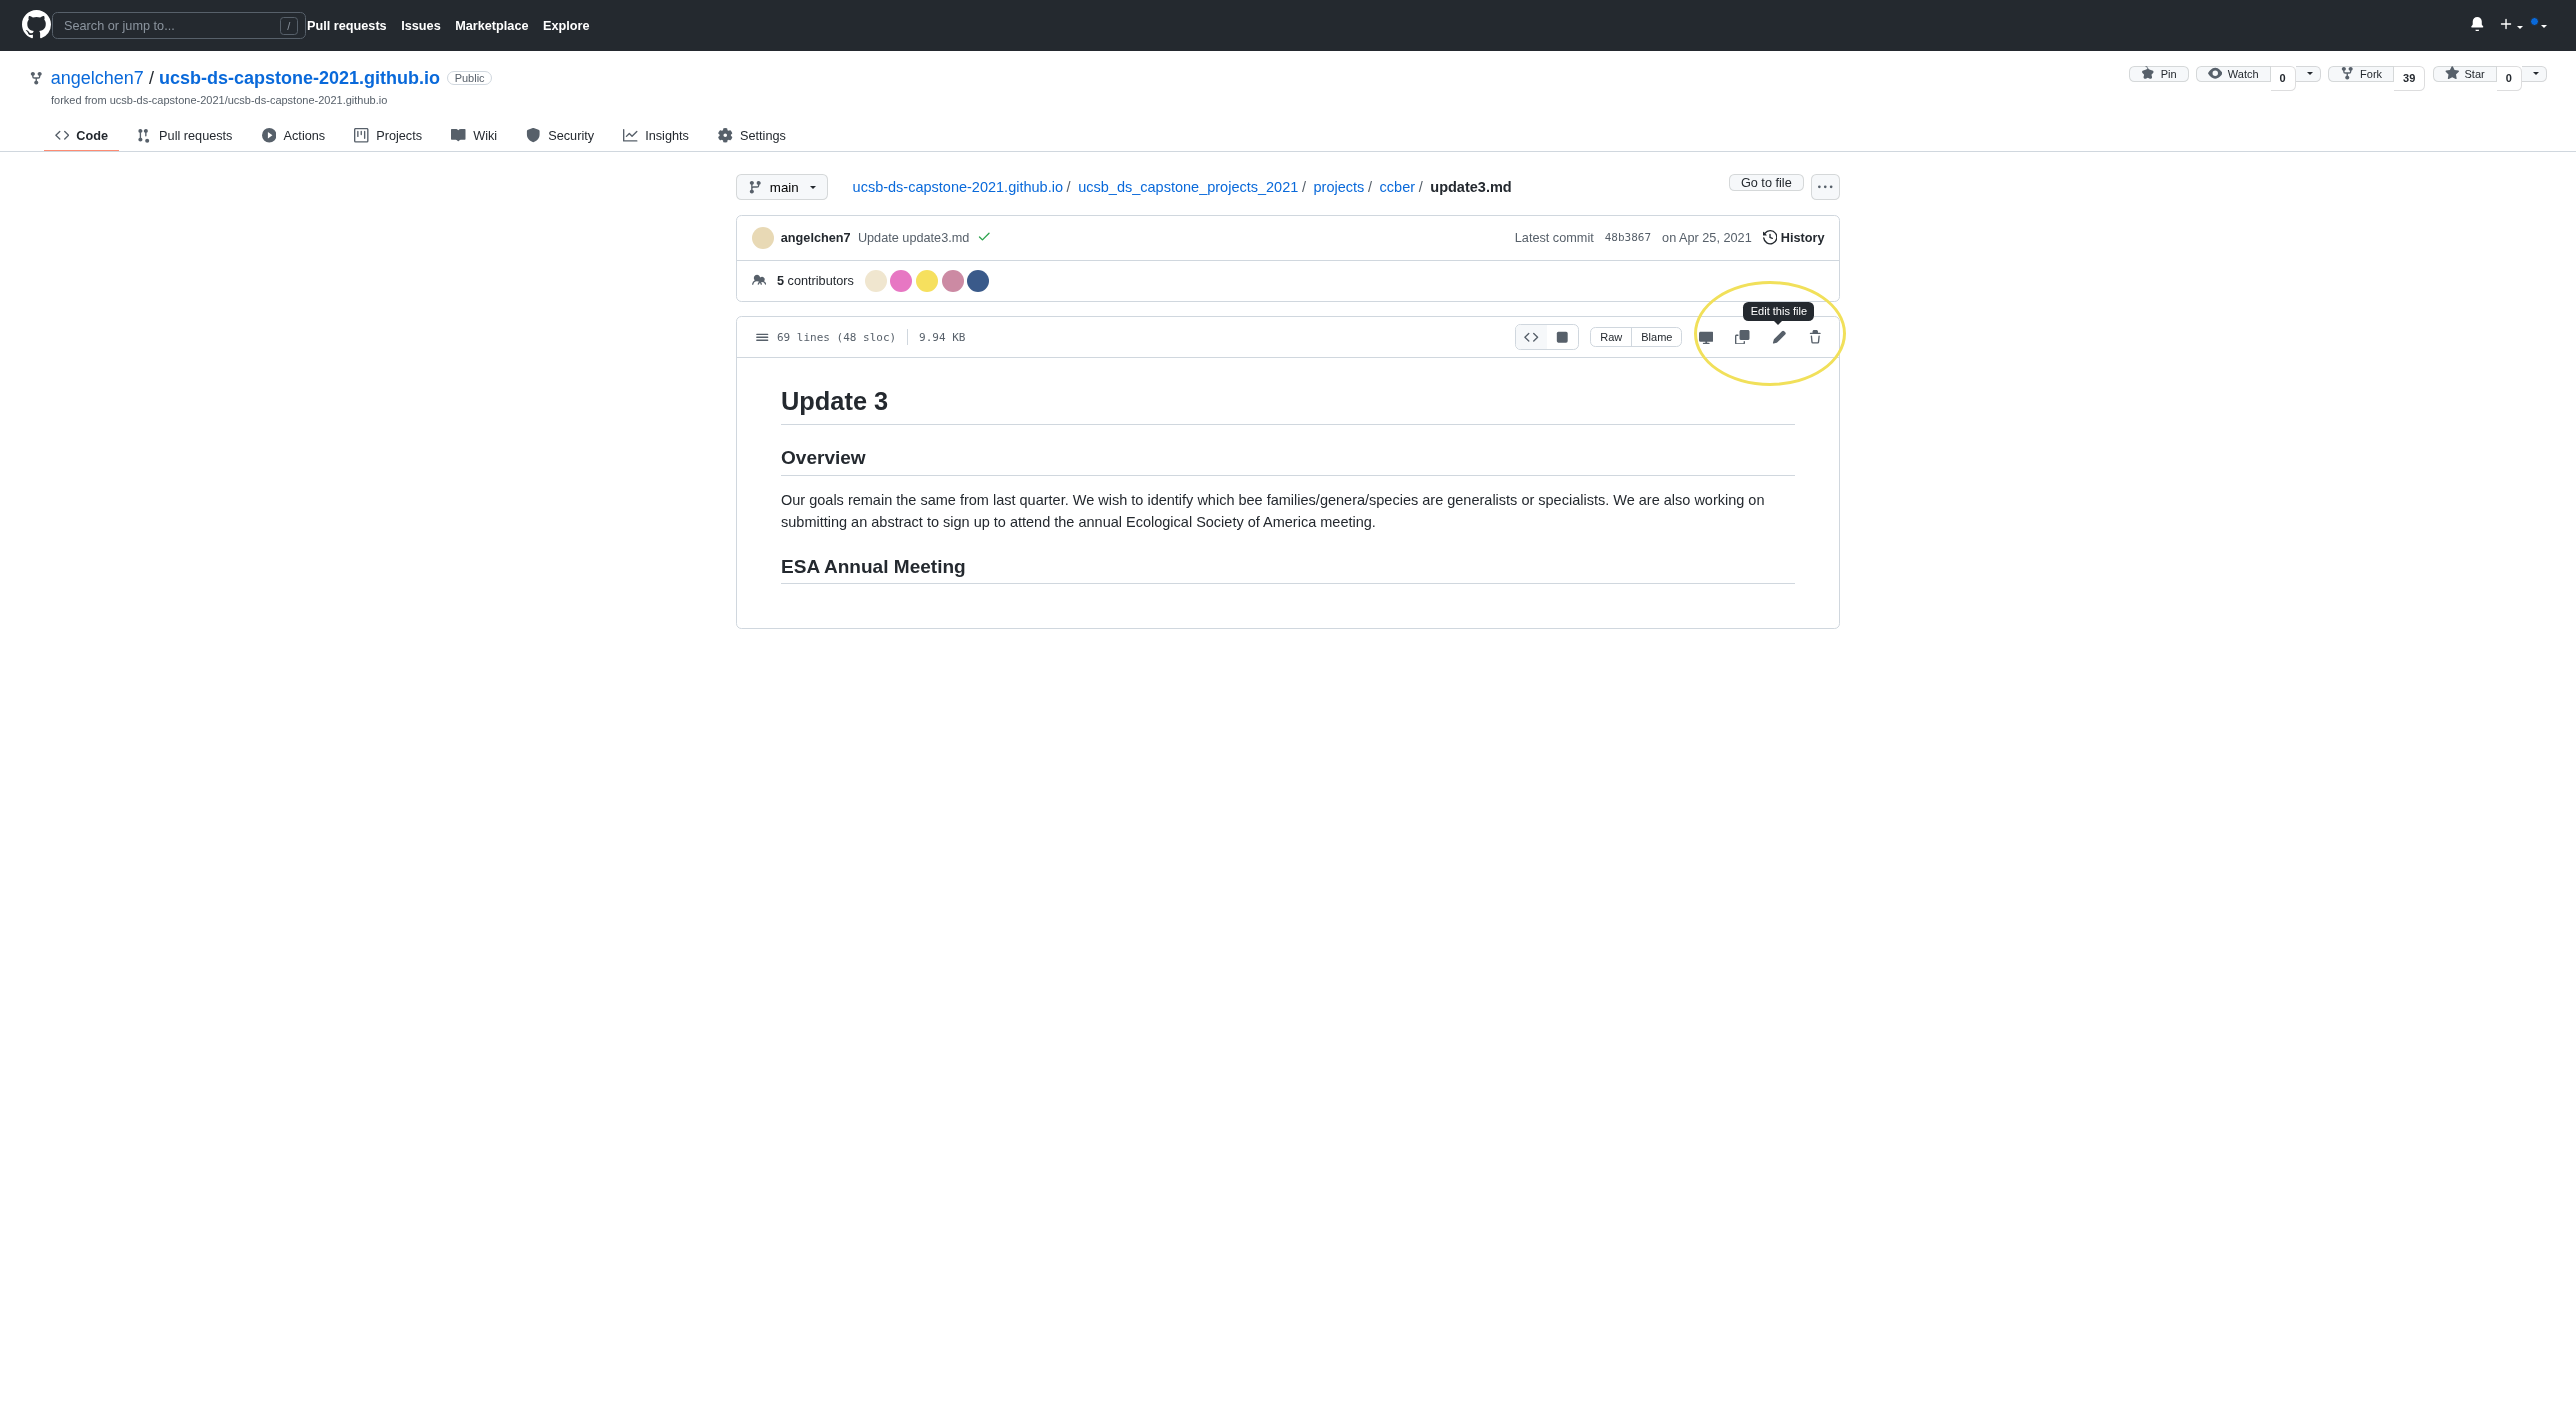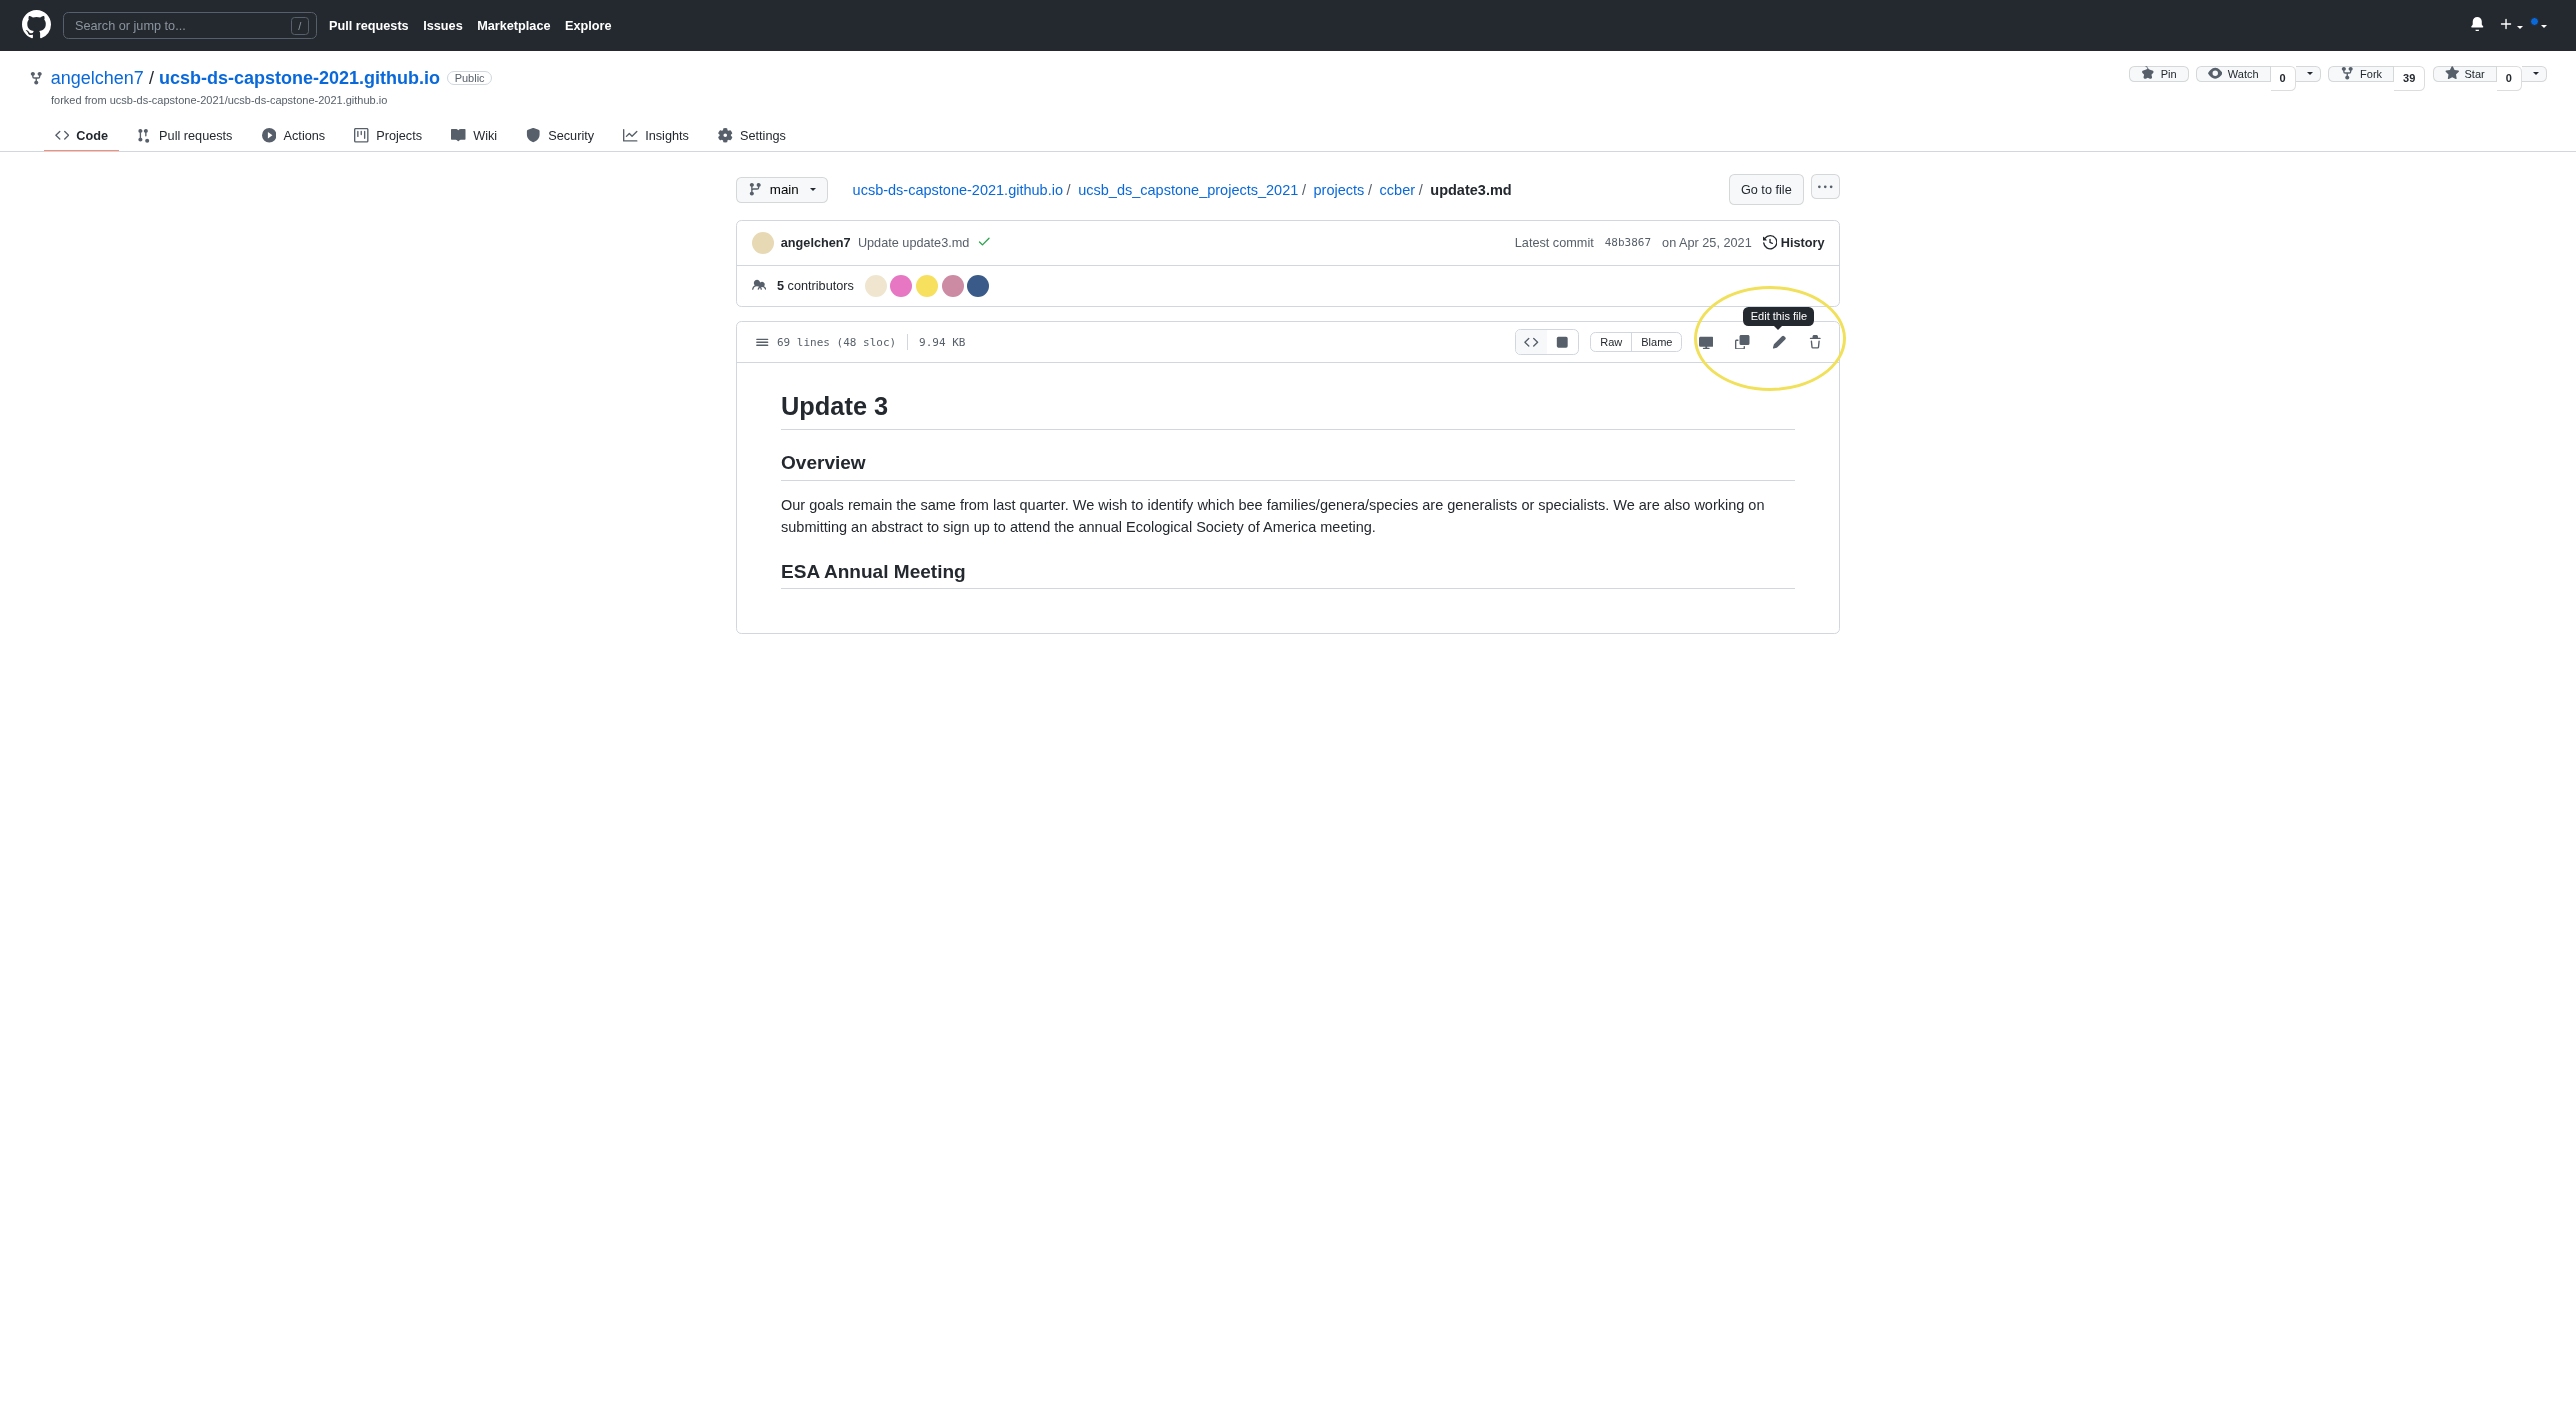--- a/index.html
+++ b/index.html
@@ -1,20 +1,20 @@
 <!DOCTYPE html>
 <html style="font-size:14.5px"><head>
 <meta charset="utf-8">
 <style>
 * { margin: 0; padding: 0; box-sizing: border-box; }
 body { font-family: -apple-system, BlinkMacSystemFont, "Segoe UI", Helvetica, Arial, sans-serif; color: #24292f; font-size: 12.7px; }
 a { text-decoration: none; color: #0969da; }
 
 
-.gh-header { background: #24292f; height: 51px; display: flex; align-items: center; padding: 0 29px 0 22px; color: #fff; gap: 12px; }
+.gh-header { background: #24292f; height: 51px; display: flex; align-items: center; padding: 0 29px 0 22px; color: #fff; gap: 1px; }
 .gh-logo svg { fill: #fff; }
 .search-box { background: #24292f; border: 0.9px solid #57606a; border-radius: 5.4px; height: 27px; display: flex; align-items: center; padding: 0 7.3px 0 11px; width: 254px; color: #8b949e; justify-content: space-between; }
 .slash { border: 0.9px solid #57606a; border-radius: 3.6px; width: 18px; height: 18px; display:flex; align-items:center; justify-content:center; font-size:11px; color:#8b949e; }
 .nav-top { display: flex; gap: 14.5px; }
 .nav-top a { color: #fff; font-weight: 600; }
 .hdr-right { margin-left: auto; display:flex; align-items:center; gap:14.5px; }
 .hdr-right svg { fill: #fff; }
 .avatar { width:18px; height:18px; border-radius:50%; background:#fff; position:relative; }
 .avatar::after { content:''; width:7.3px; height:7.3px; background:#0969da; border-radius:50%; position:absolute; top:-1.8px; right:-1.8px; border:1.8px solid #24292f; }
 .caret { width:0; height:0; border-left:3.6px solid transparent; border-right:3.6px solid transparent; border-top:3.6px solid #fff; display:inline-block; margin-left:3.6px; vertical-align:middle; }
@@ -246,21 +246,21 @@
       <span class="caret" style="border-top-color:#24292f"></span>
     </button>
     <span class="crumbs">
       <a href="#">ucsb-ds-capstone-2021.github.io</a><span class="sep">/</span>
       <a href="#">ucsb_ds_capstone_projects_2021</a><span class="sep">/</span>
       <a href="#">projects</a><span class="sep">/</span>
       <a href="#">ccber</a><span class="sep">/</span>
       <span class="final">update3.md</span>
     </span>
     <div class="file-nav-right">
-      <a href="#" class="btn" style="height:31px;font-size:12.7px">Go to file</a>
+      <a href="#" class="btn" style="height:17px;font-size:12.7px">Go to file</a>
       <button class="ellipsis-btn">
         <svg width="14.5" height="14.5" viewBox="0 0 16 16" style="fill:#57606a">
             <path d="M8 9a1.5 1.5 0 100-3 1.5 1.5 0 000 3zM1.5 9a1.5 1.5 0 100-3 1.5 1.5 0 000 3zm13 0a1.5 1.5 0 100-3 1.5 1.5 0 000 3z"></path>
           </svg>
       </button>
     </div>
   </div>
 
   <div class="box">
     <div class="commit-row">

